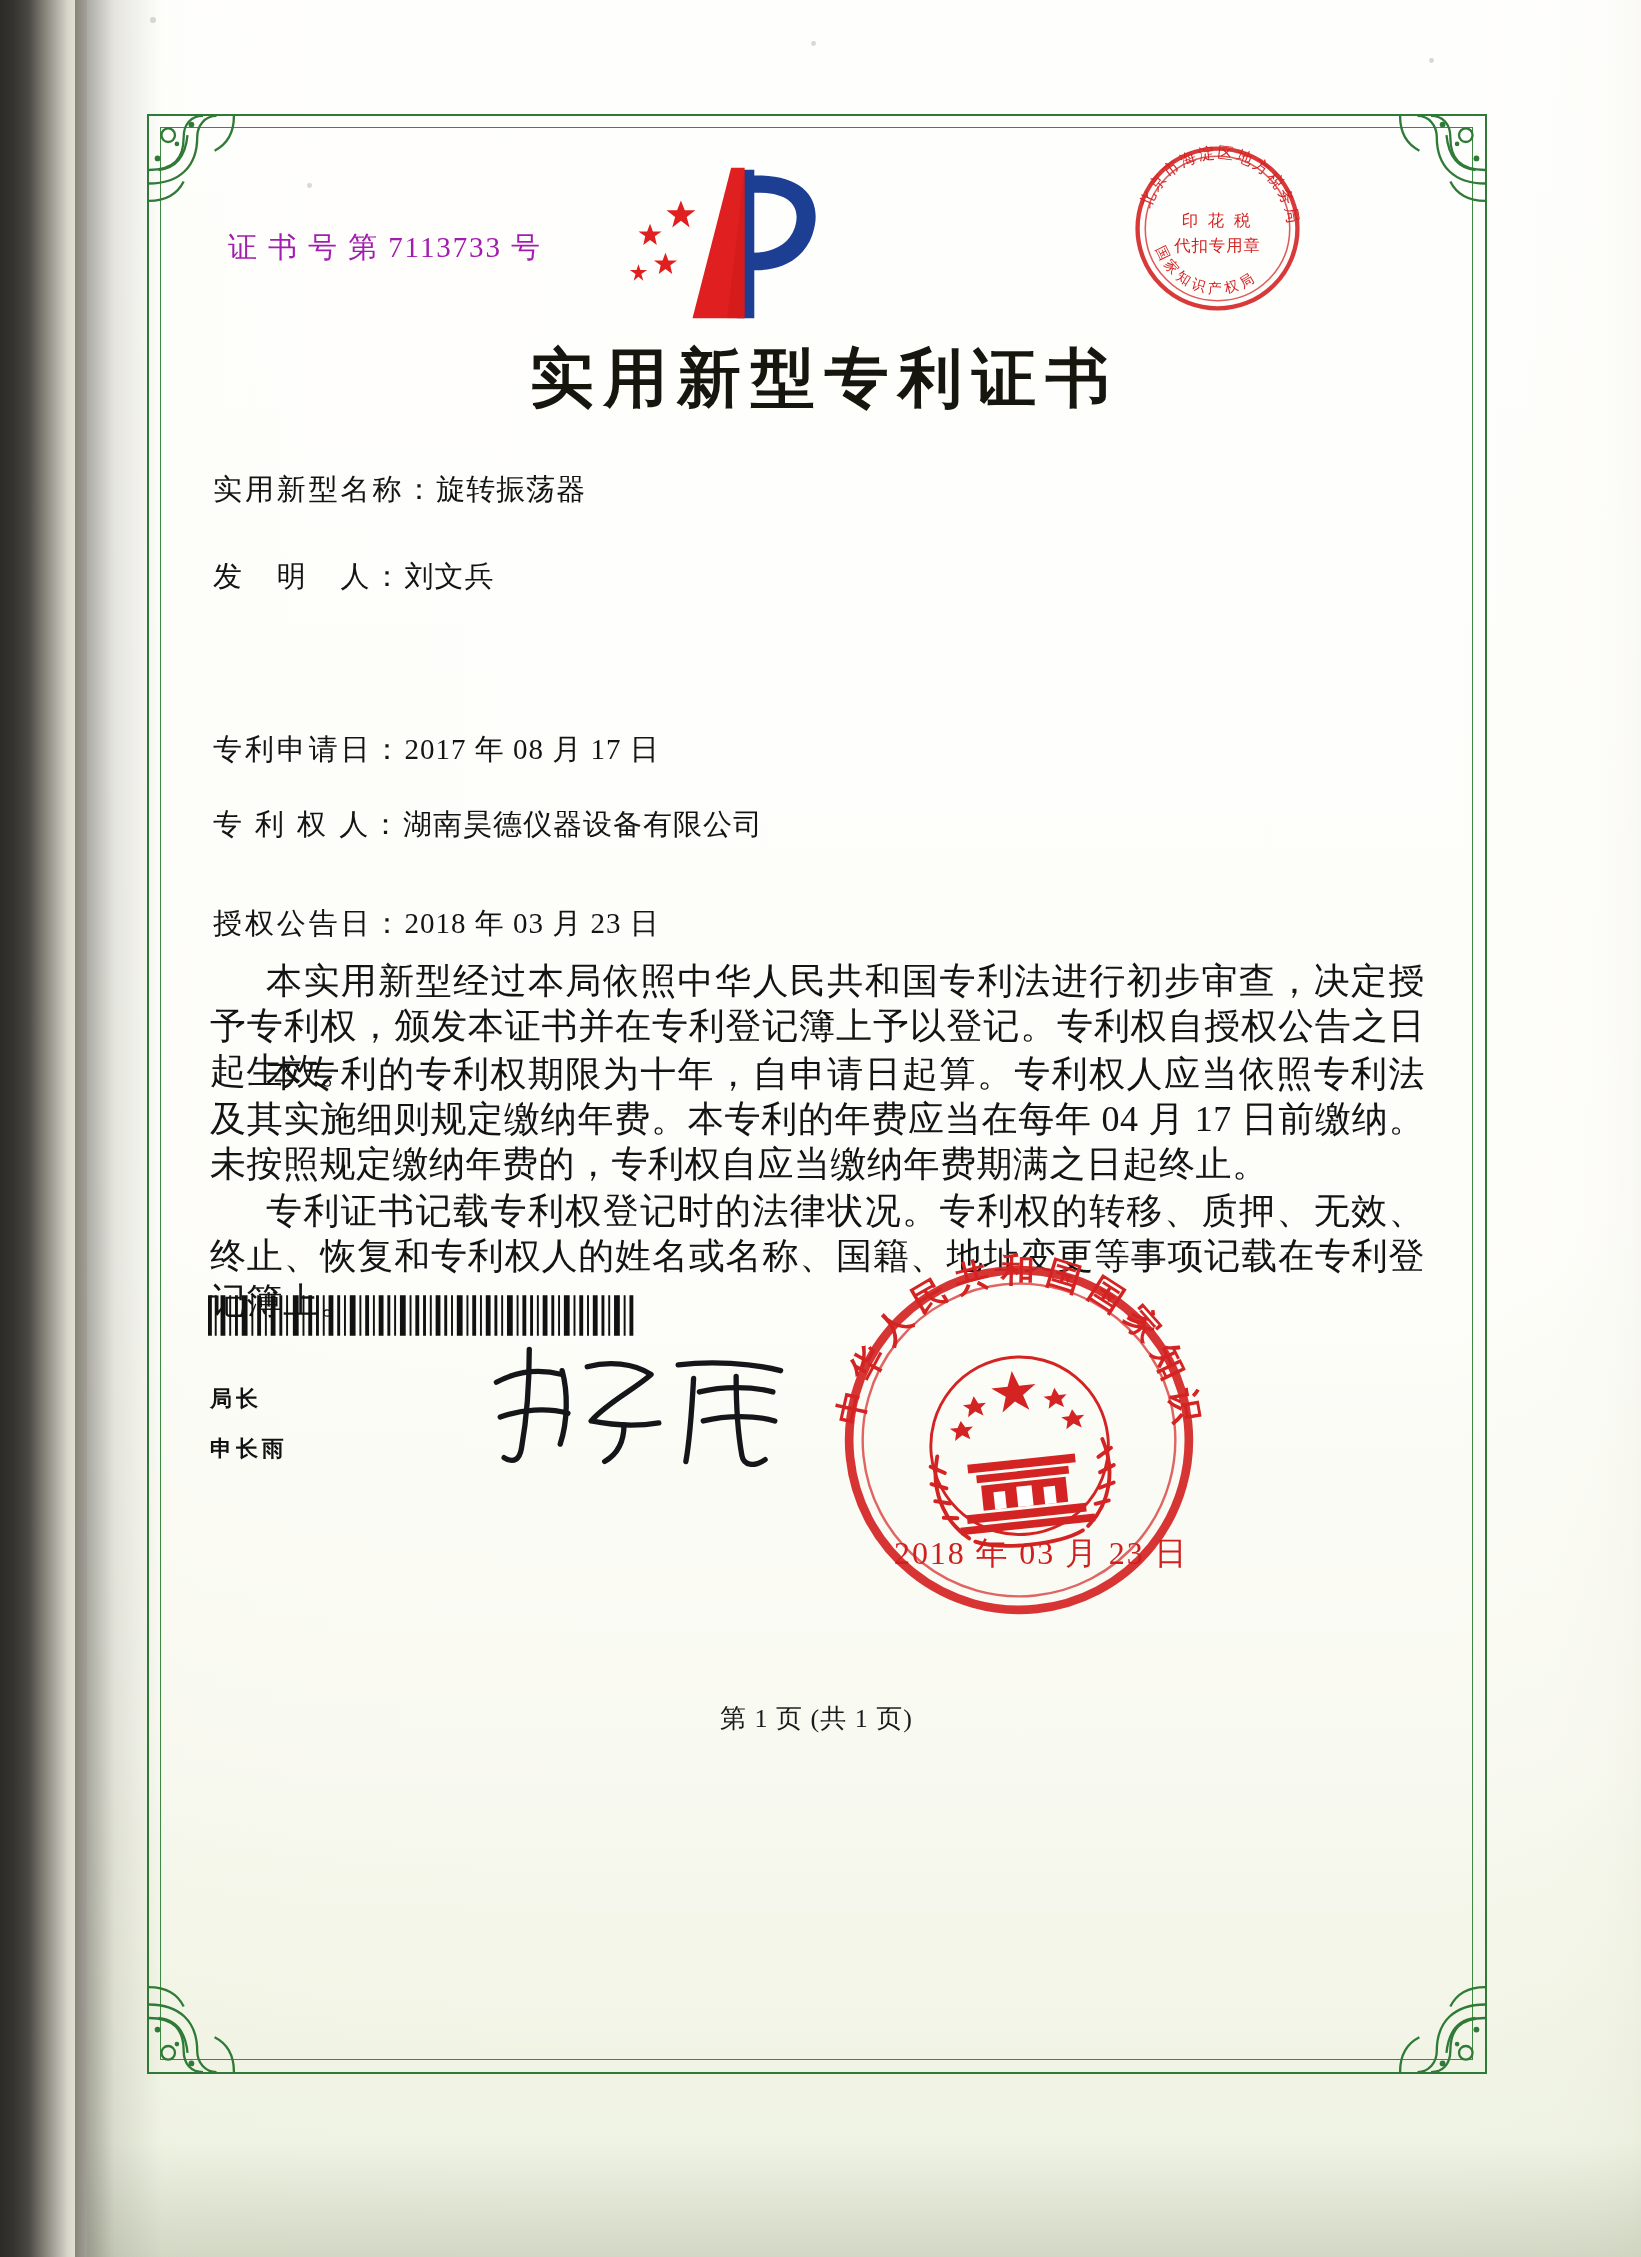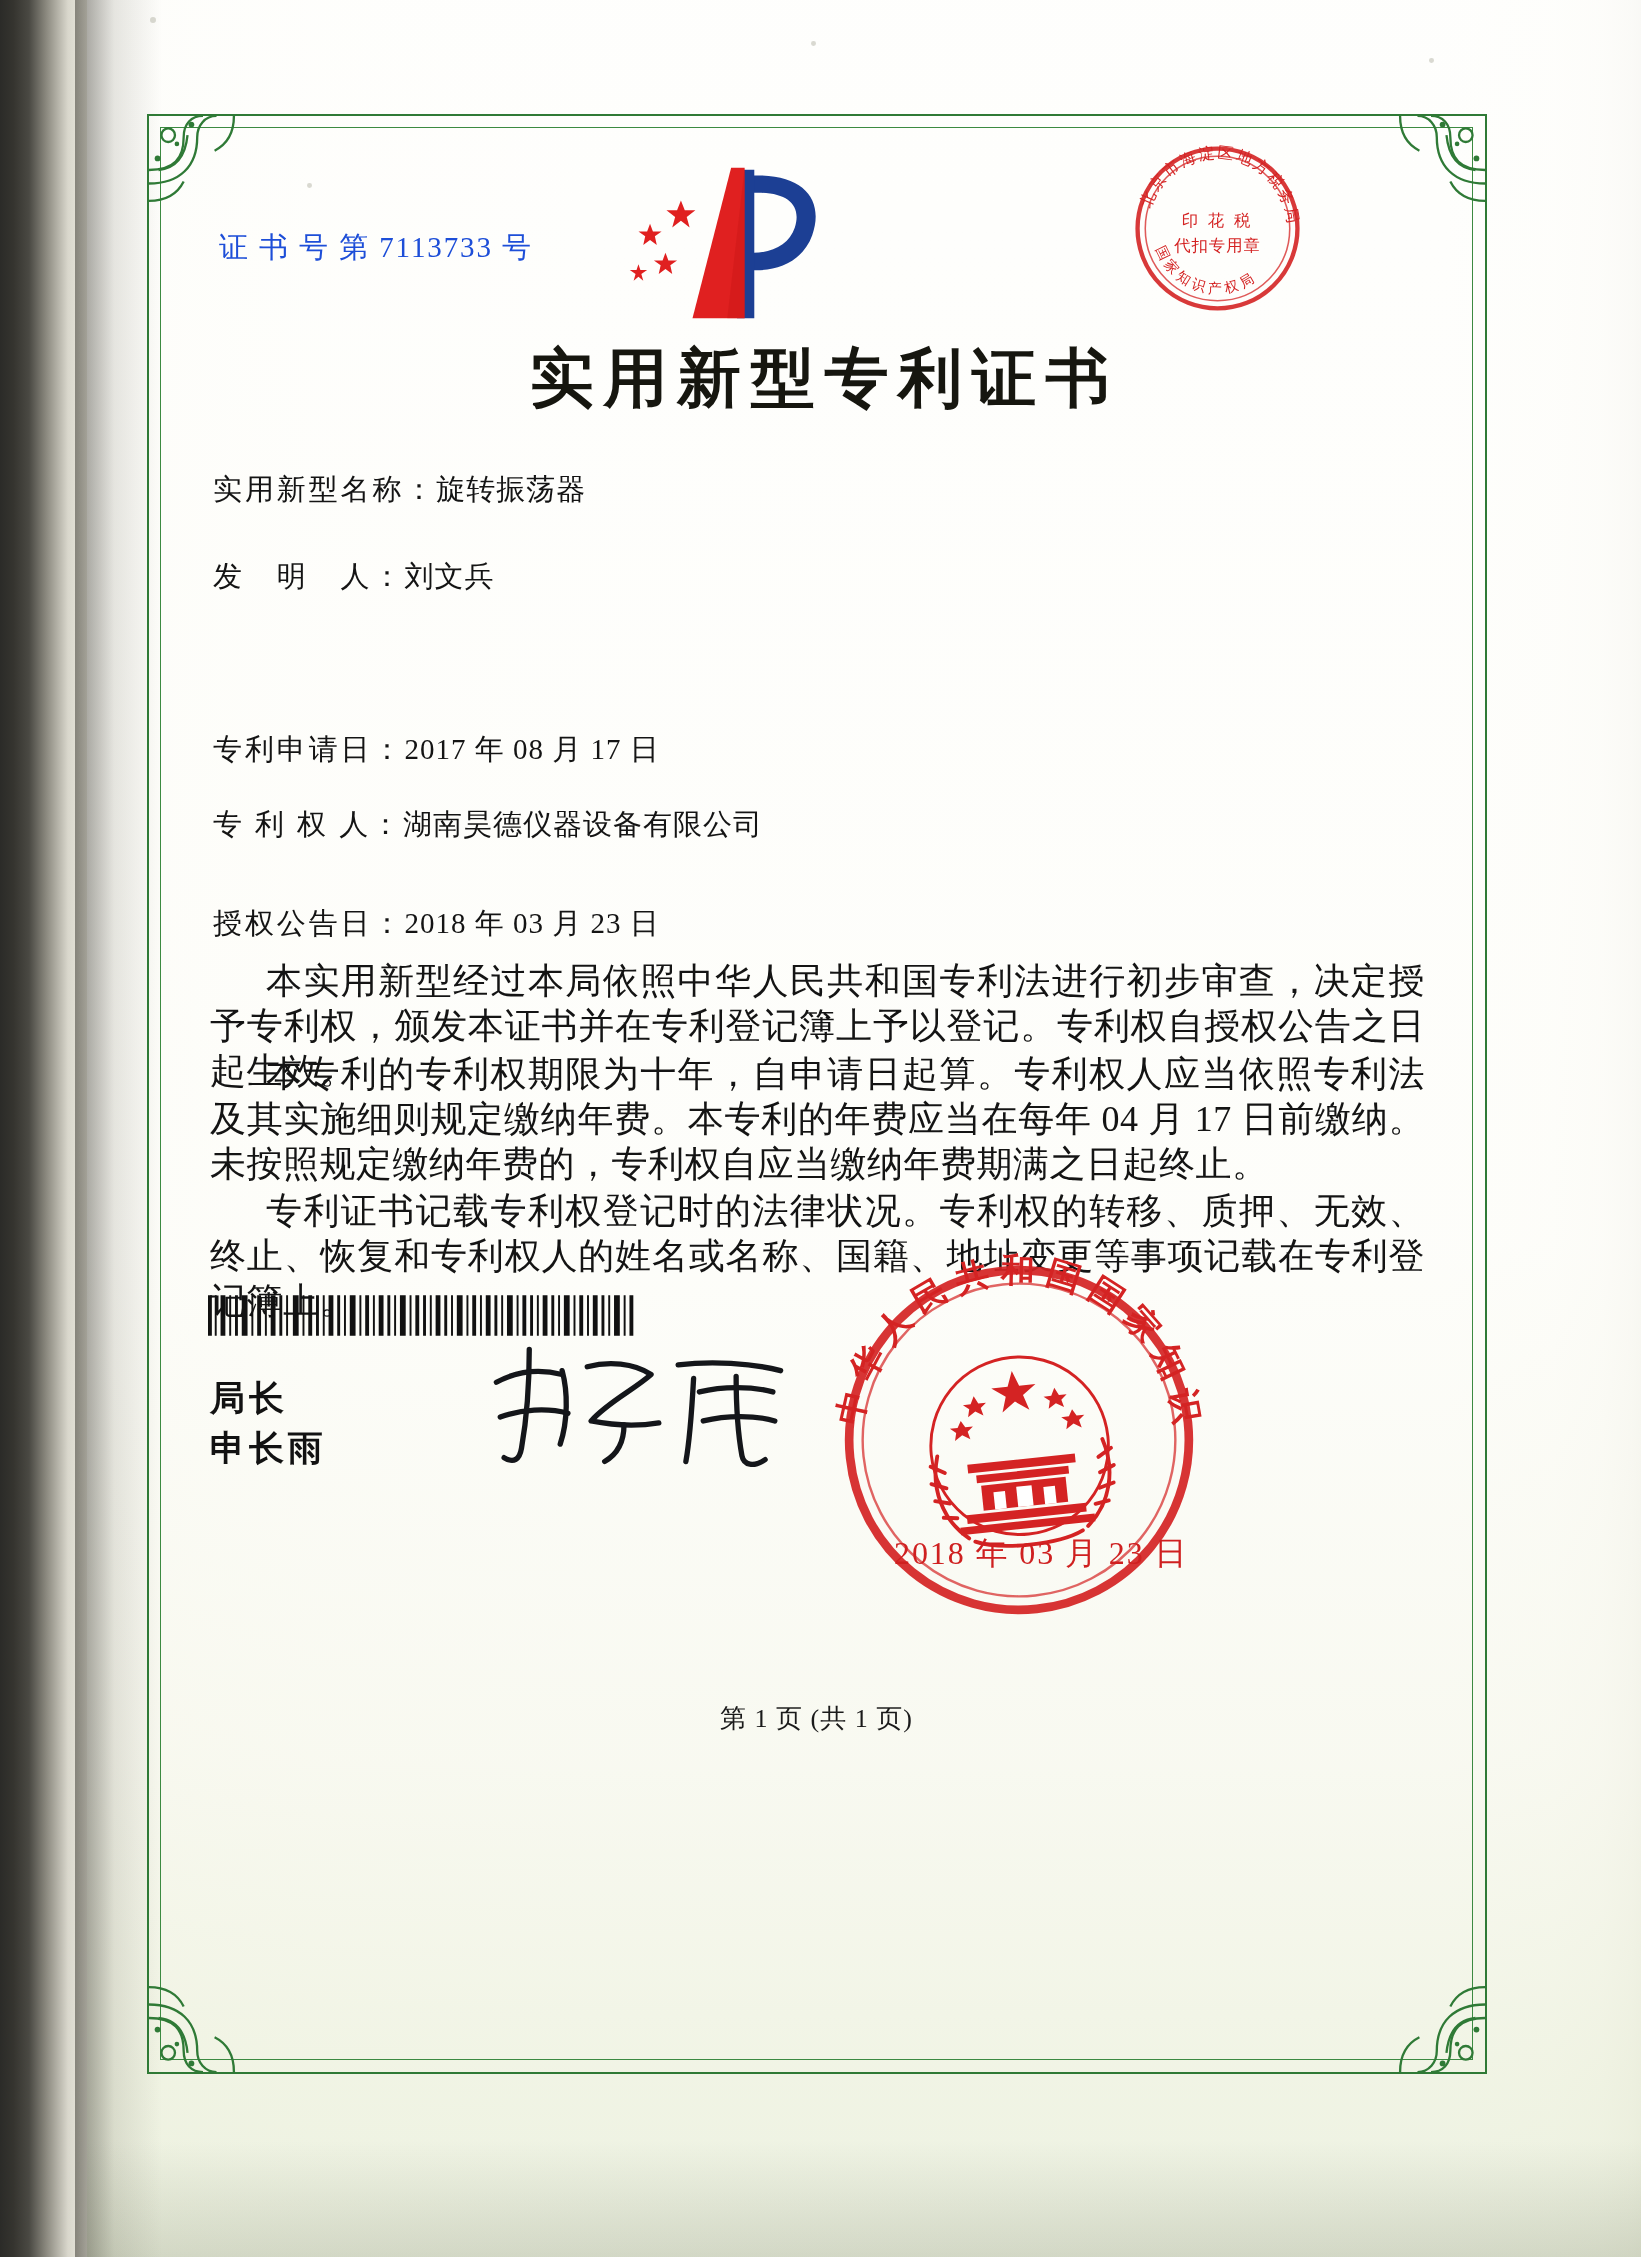--- a/index.html
+++ b/index.html
@@ -81,25 +81,25 @@
   #content {
     position: absolute;
     left: 160px;
     top: 127px;
     width: 1313px;
     height: 1933px;
   }
 
   .cert-no {
     position: absolute;
-    left: 59px;
+    left: 68px;
     top: 101px;
     font-size: 29px;
     letter-spacing: 1.9px;
-    color: #1d4ed8;
+    color: #a21caf;
     font-family: "Liberation Serif", serif;
   }
 
   
   #logo {
     position: absolute;
     left: 463px;
     top: 29px;
     width: 251px;
     height: 174px;
@@ -168,21 +168,21 @@
     top: 1168px;
     width: 434px;
     height: 41px;
   }
 
   
   #sig-label {
     position: absolute;
     left: 50px;
     top: 1247px;
-    font-size: 35px;
+    font-size: 22px;
     font-weight: bold;
     letter-spacing: 3.9px;
     color: #121212;
     line-height: 50px;
   }
   #handwriting {
     position: absolute;
     left: 319px;
     top: 1205px;
     width: 319px;

